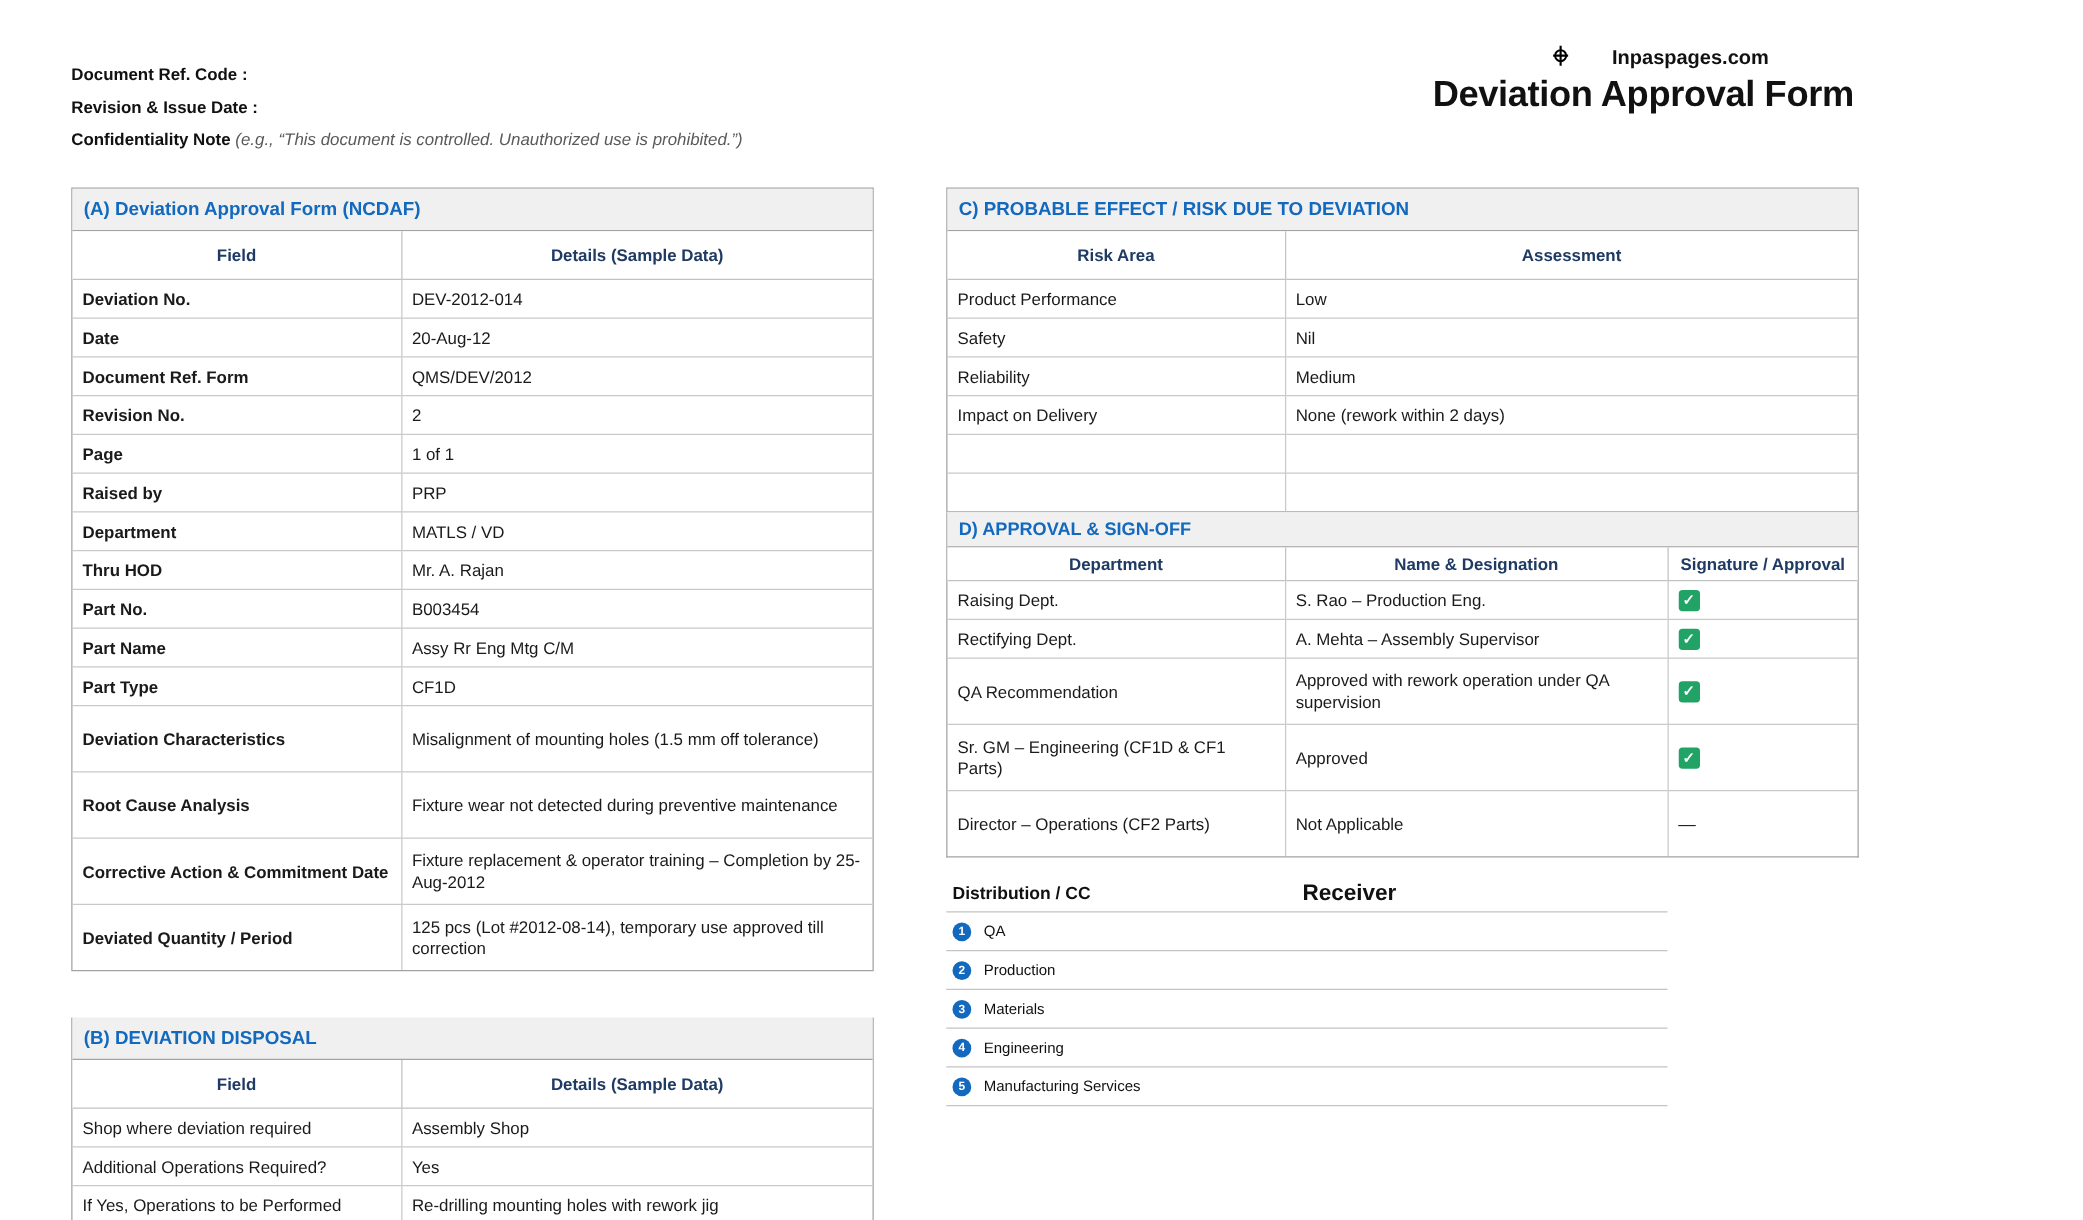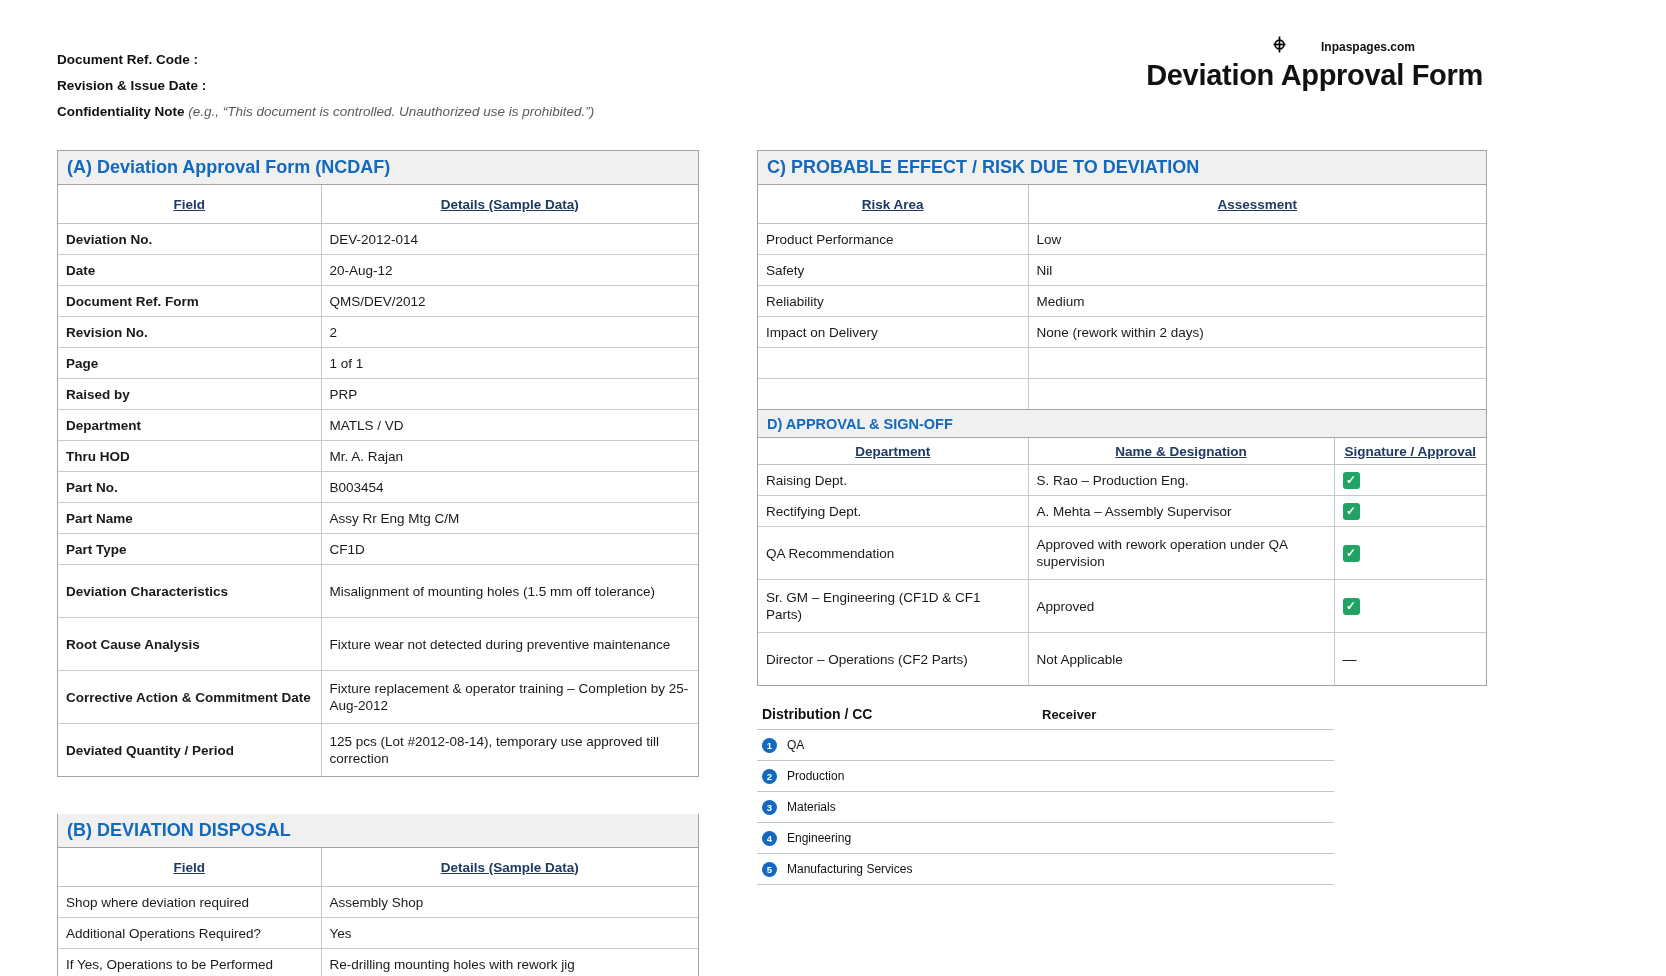--- a/index.html
+++ b/index.html
@@ -5,58 +5,58 @@
   html,body{margin:0;padding:0;background:#fff;}
   body{width:1666px;height:976px;position:relative;overflow:hidden;
        font-family:"Liberation Sans",sans-serif;color:#1a1a1a;}
 
   
   .topbar{position:absolute;top:52px;left:57px;right:194px;}
   .meta-line{font-size:13.5px;font-weight:700;margin-bottom:11px;color:#111;}
   .conf-rest{font-weight:400;color:#5a5a5a;font-style:italic;}
   .brand{position:absolute;top:36px;right:183px;display:flex;flex-direction:column;align-items:flex-end;}
   .logo-line{display:flex;align-items:center;gap:2px;margin-right:68px;margin-bottom:2px;}
-  .logo-text{font-size:12px;font-weight:700;color:#111;margin-left:32px;}
+  .logo-text{font-size:16px;font-weight:700;color:#111;margin-left:32px;}
   .page-title{font-size:29px;font-weight:800;color:#111;letter-spacing:-.3px;white-space:nowrap;}
 
   
   .col-left{position:absolute;left:57px;top:150px;width:642px;}
   .col-right{position:absolute;left:757px;top:150px;width:730px;}
 
   
   .sec{border:1px solid #a3a3a3;background:#fff;}
   .sec + .sec{border-top:none;}
   .gap-top{margin-top:37px;}
   .sec-head{height:33px;display:flex;align-items:center;padding:0 9px;background:#f0f0f0;
-            border-bottom:1px solid #a3a3a3;font-size:18px;font-weight:700;
+            border-bottom:1px solid #a3a3a3;font-size:15px;font-weight:700;
             color:var(--accent_blue,#1269bd);}
   .sec-head.compact{height:27px;font-size:14.5px;}
   table.tbl{border-collapse:collapse;width:100%;table-layout:fixed;}
   .tbl th{height:34px;font-size:13.5px;font-weight:700;color:var(--navy,#1f3a63);
-          text-align:center;border:1px solid #c2c2c2;background:#fff;padding:2px 8px;text-decoration:underline;}
+          text-align:center;border:1px solid #c2c2c2;background:#fff;padding:2px 8px;}
   .table-d th{height:22px;}
   .tbl td{height:24px;font-size:13.5px;line-height:17px;padding:3px 8px;
           border:1px solid #c9c9c9;vertical-align:middle;word-wrap:break-word;}
   .tbl tr:first-child th{border-top:none;}
   .tbl th:first-child,.tbl td:first-child{border-left:none;}
   .tbl th:last-child,.tbl td:last-child{border-right:none;}
   .tbl tr:last-child td{border-bottom:none;}
   tr.r46 td{height:46px;}
   .table-a td.field{font-weight:700;}
   td.sig{text-align:left;}
   .check{display:inline-flex;width:17px;height:17px;border-radius:3px;
          background:var(--check_green,#21a366);color:#fff;font-size:12px;font-weight:700;
          align-items:center;justify-content:center;vertical-align:middle;}
   .na-dash{font-size:14px;color:#222;}
 
   
   .dist{margin-top:13px;width:577px;}
   .dist-head{display:flex;align-items:center;height:30px;border-bottom:1px solid #c4c4c4;padding-left:5px;}
   .dist-label{width:280px;font-size:14px;font-weight:700;color:#111;}
-  .dist-receiver{font-size:13px;font-weight:700;color:#111;}
+  .dist-receiver{font-size:18px;font-weight:700;color:#111;}
   .dist-item{display:flex;align-items:center;gap:10px;height:30px;
              border-bottom:1px solid #c4c4c4;padding-left:5px;}
   .num-circle{display:inline-flex;width:15px;height:15px;border-radius:50%;
               background:var(--accent_blue,#1269bd);color:#fff;font-size:9.5px;font-weight:700;
               align-items:center;justify-content:center;flex:0 0 auto;}
   .dist-item-label{font-size:12px;color:#111;}
 </style>
 </head>
 <body>
 

